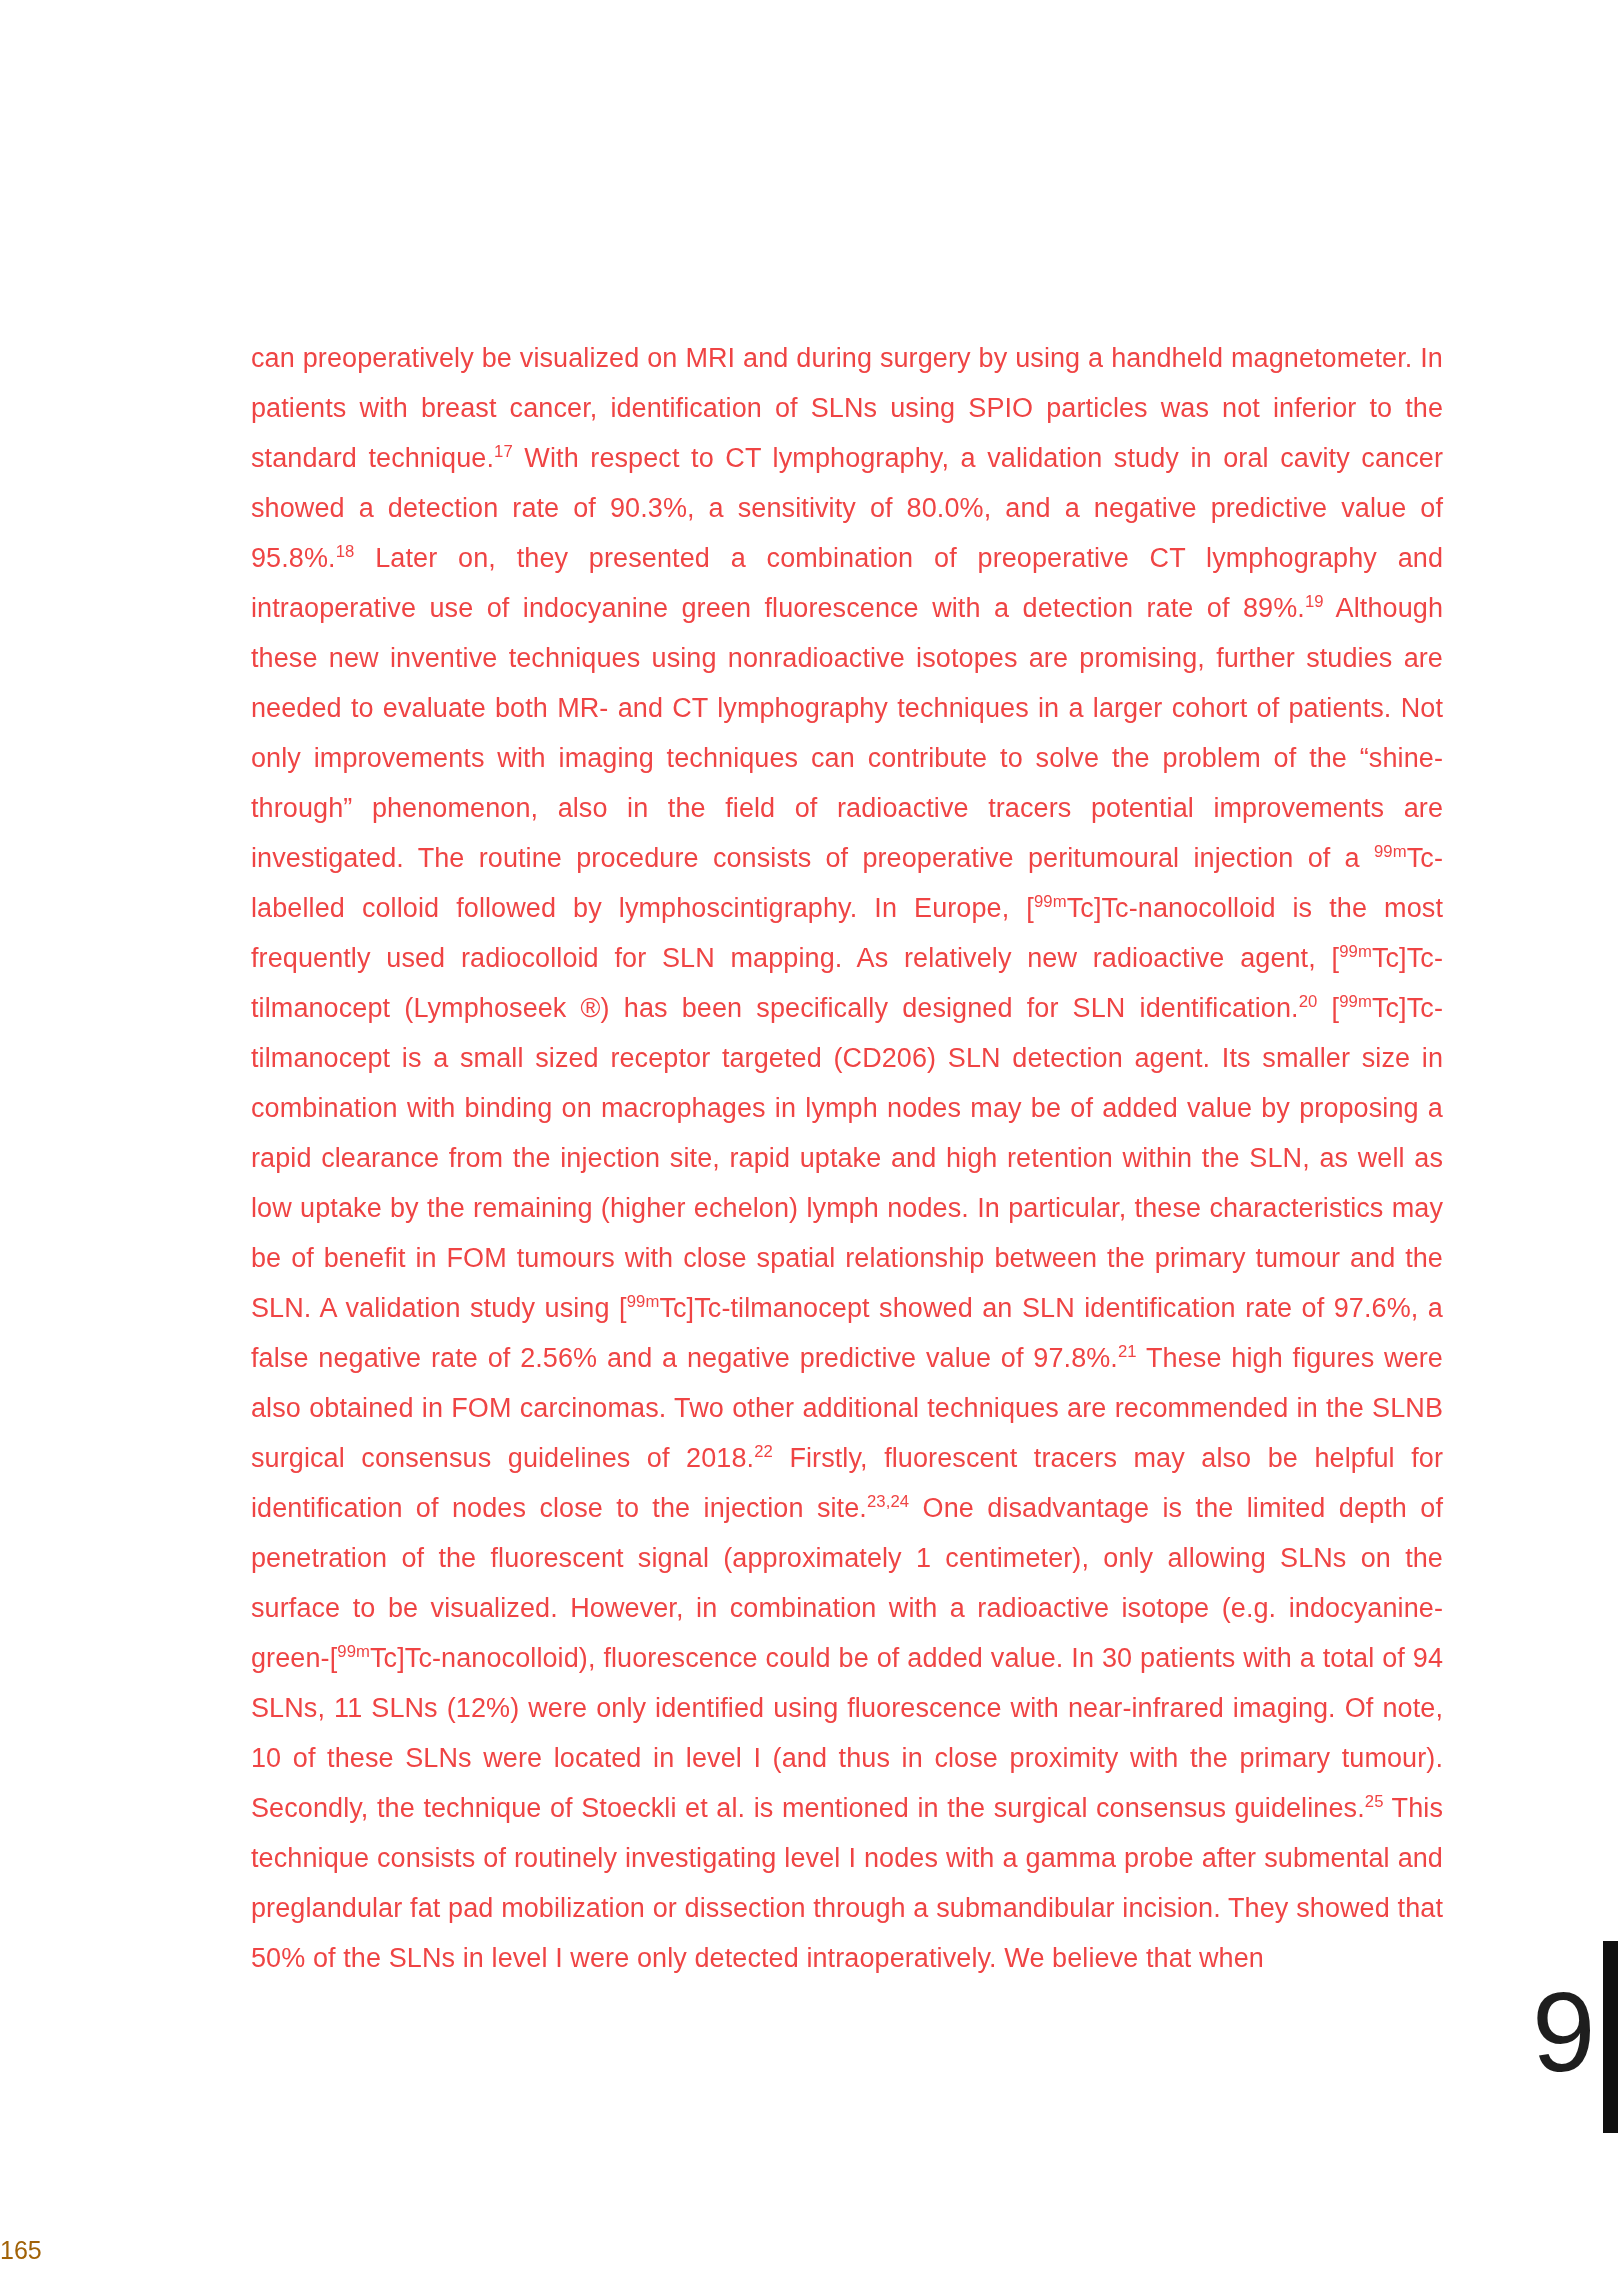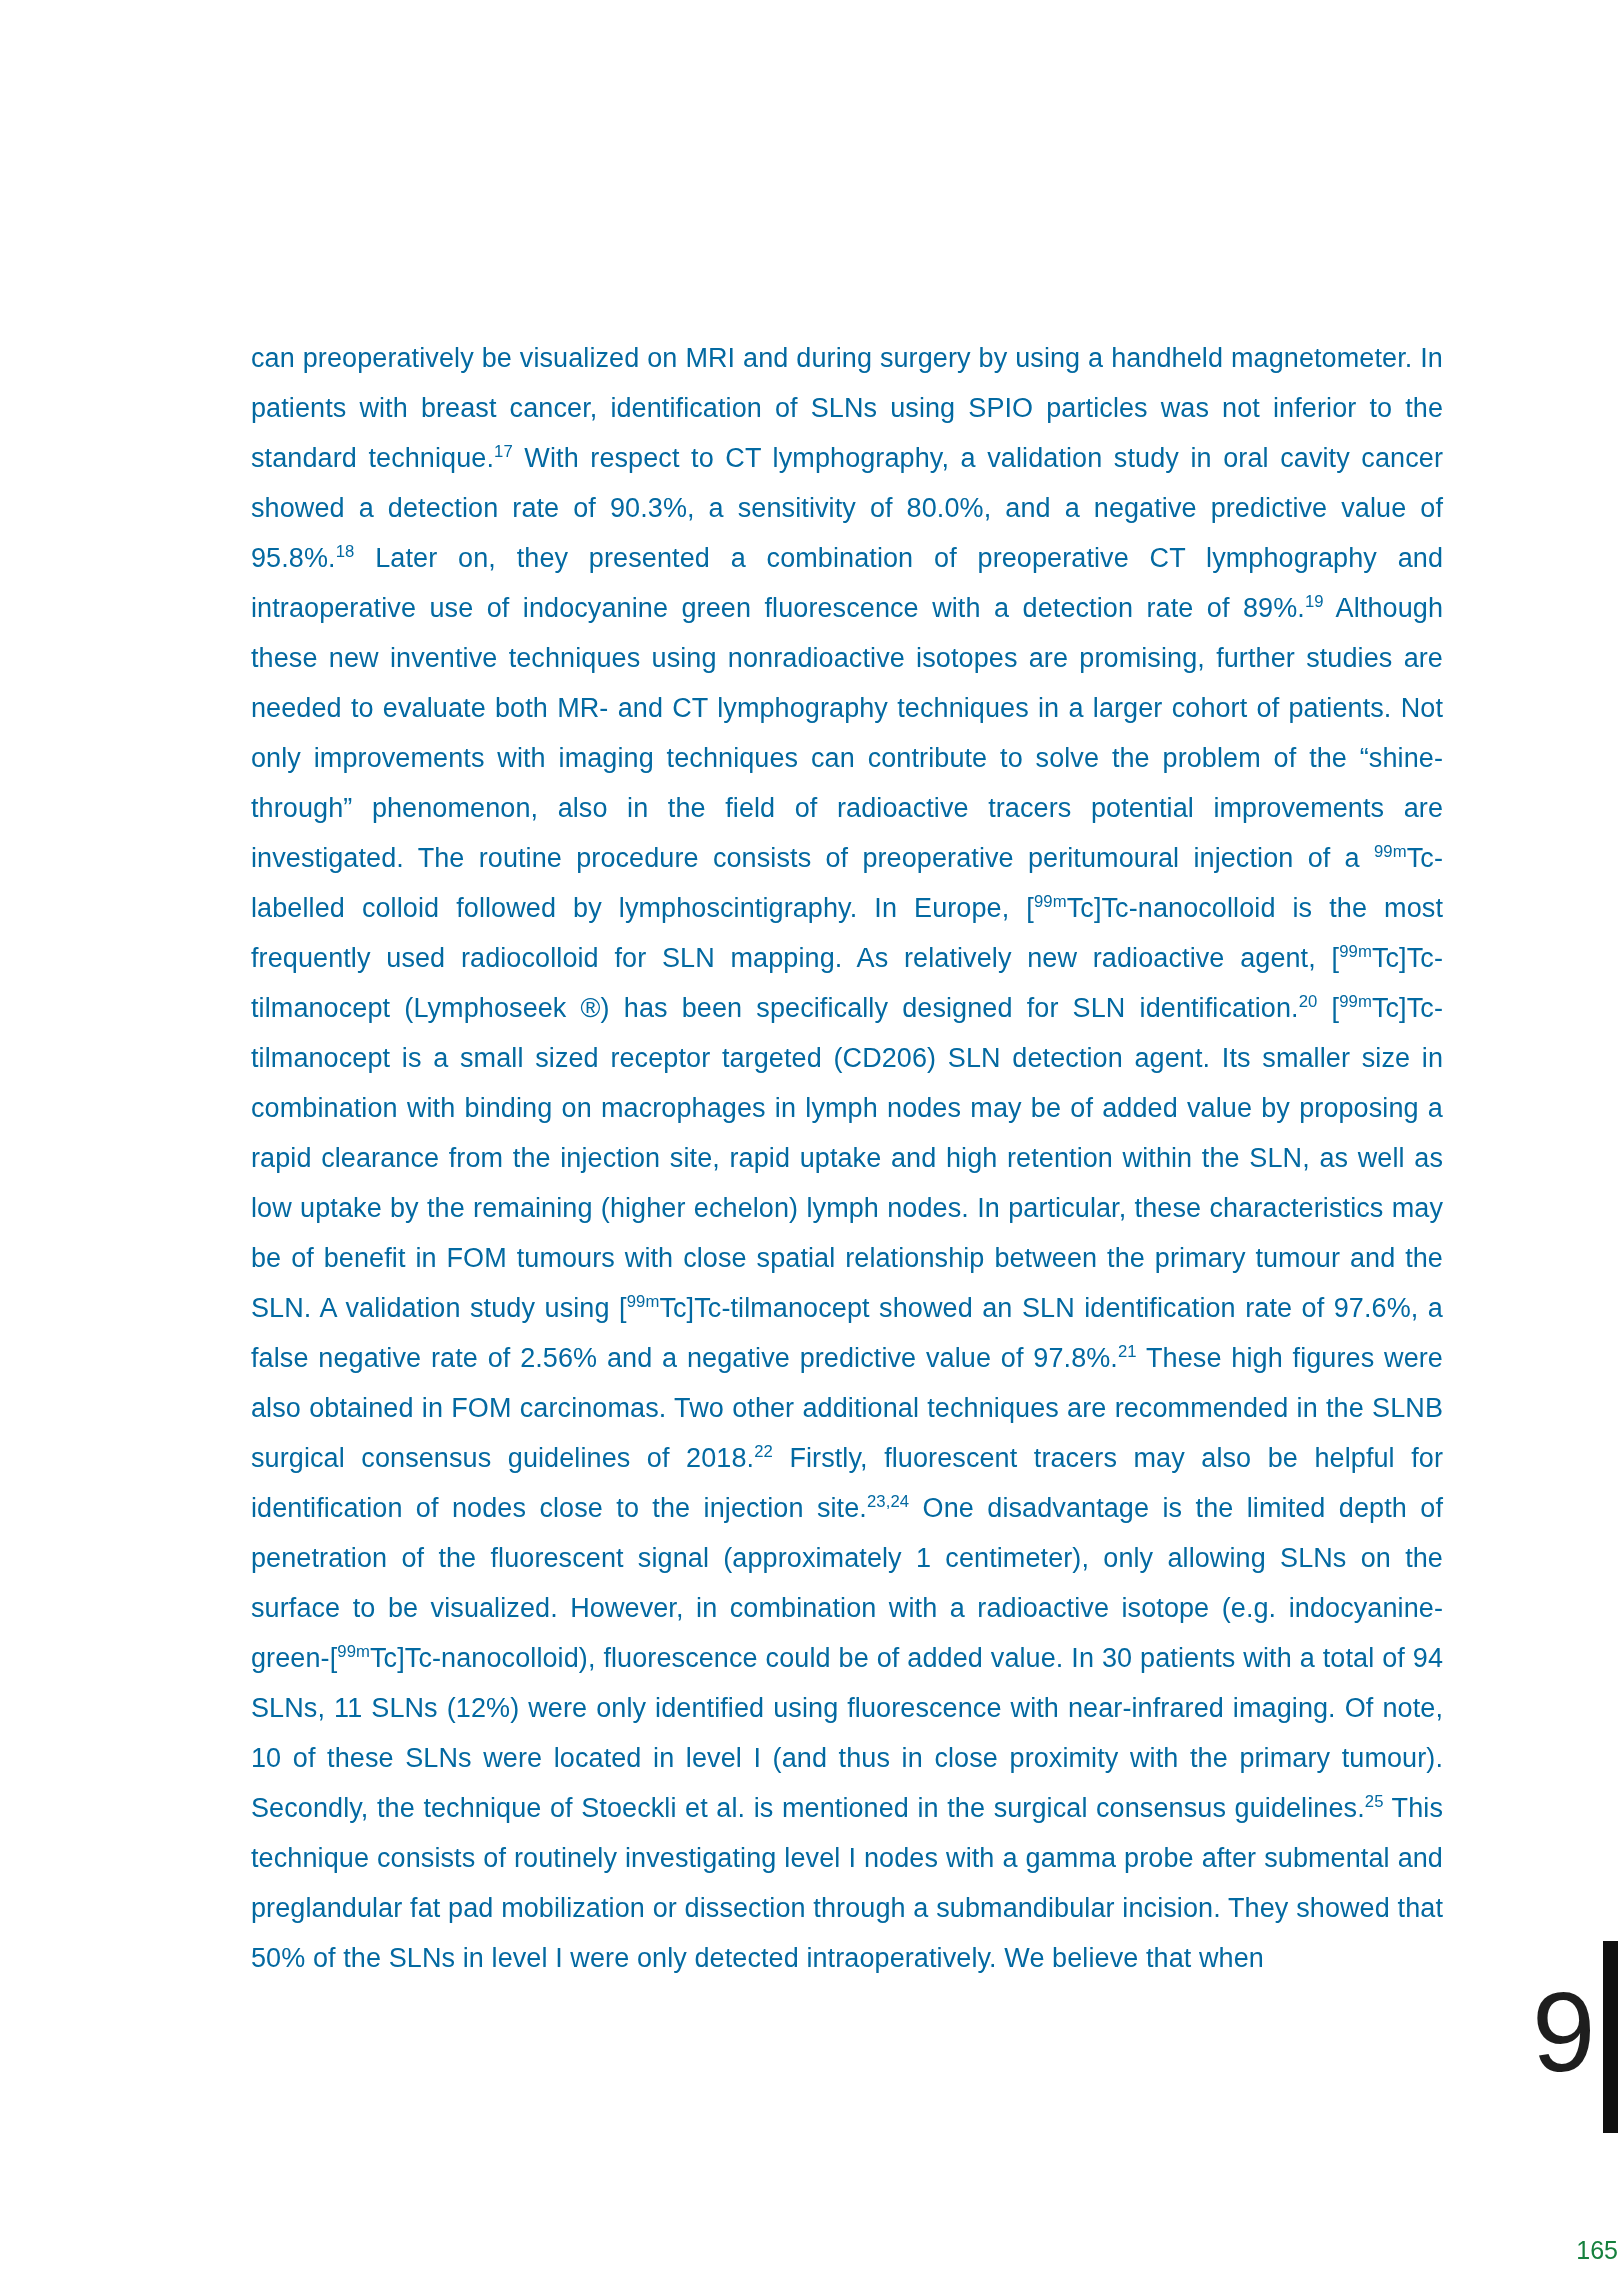--- a/index.html
+++ b/index.html
@@ -16,21 +16,21 @@
   }
   .body-text {
     position: absolute;
     left: 251px;
     top: 333px;
     width: 1192px;
     font-size: 27px;
     line-height: 50px;
     text-align: justify;
     letter-spacing: 0.1px;
-    color: #0369a1;
+    color: #ef4444;
   }
   .body-text sup {
     font-size: 16.7px;
     line-height: 0;
     vertical-align: baseline;
     position: relative;
     top: -10px;
   }
   .chapter-marker {
     position: absolute;
@@ -53,23 +53,23 @@
     display: block;
     width: 15px;
     height: 192px;
     background: #101010;
   }
   .page-number {
     position: absolute;
     top: 2236px;
     left: 0;
     width: 1618px;
-    text-align: right;
+    text-align: left;
     font-size: 25px;
-    color: #15803d;
+    color: #a16207;
   }
 </style>
 </head>
 <body>
 
 <div>
 
   <div class="body-text">can preoperatively be visualized on MRI and during surgery by using a handheld magnetometer. In patients with breast cancer, identification of SLNs using SPIO particles was not inferior to the standard technique.<sup>17</sup> With respect to CT lymphography, a validation study in oral cavity cancer showed a detection rate of 90.3%, a sensitivity of 80.0%, and a negative predictive value of 95.8%.<sup>18</sup> Later on, they presented a combination of preoperative CT lymphography and intraoperative use of indocyanine green fluorescence with a detection rate of 89%.<sup>19</sup> Although these new inventive techniques using nonradioactive isotopes are promising, further studies are needed to evaluate both MR- and CT lymphography techniques in a larger cohort of patients. Not only improvements with imaging techniques can contribute to solve the problem of the “shine-through” phenomenon, also in the field of radioactive tracers potential improvements are investigated. The routine procedure consists of preoperative peritumoural injection of a <sup>99m</sup>Tc-labelled colloid followed by lymphoscintigraphy. In Europe, [<sup>99m</sup>Tc]Tc-nanocolloid is the most frequently used radiocolloid for SLN mapping. As relatively new radioactive agent, [<sup>99m</sup>Tc]Tc-tilmanocept (Lymphoseek ®) has been specifically designed for SLN identification.<sup>20</sup> [<sup>99m</sup>Tc]Tc-tilmanocept is a small sized receptor targeted (CD206) SLN detection agent. Its smaller size in combination with binding on macrophages in lymph nodes may be of added value by proposing a rapid clearance from the injection site, rapid uptake and high retention within the SLN, as well as low uptake by the remaining (higher echelon) lymph nodes. In particular, these characteristics may be of benefit in FOM tumours with close spatial relationship between the primary tumour and the SLN. A validation study using [<sup>99m</sup>Tc]Tc-tilmanocept showed an SLN identification rate of 97.6%, a false negative rate of 2.56% and a negative predictive value of 97.8%.<sup>21</sup> These high figures were also obtained in FOM carcinomas. Two other additional techniques are recommended in the SLNB surgical consensus guidelines of 2018.<sup>22</sup> Firstly, fluorescent tracers may also be helpful for identification of nodes close to the injection site.<sup>23,24</sup> One disadvantage is the limited depth of penetration of the fluorescent signal (approximately 1 centimeter), only allowing SLNs on the surface to be visualized. However, in combination with a radioactive isotope (e.g. indocyanine-green-[<sup>99m</sup>Tc]Tc-nanocolloid), fluorescence could be of added value. In 30 patients with a total of 94 SLNs, 11 SLNs (12%) were only identified using fluorescence with near-infrared imaging. Of note, 10 of these SLNs were located in level I (and thus in close proximity with the primary tumour). Secondly, the technique of Stoeckli et al. is mentioned in the surgical consensus guidelines.<sup>25</sup> This technique consists of routinely investigating level I nodes with a gamma probe after submental and preglandular fat pad mobilization or dissection through a submandibular incision. They showed that 50% of the SLNs in level I were only detected intraoperatively. We believe that when</div>
 
   <div class="chapter-marker">

